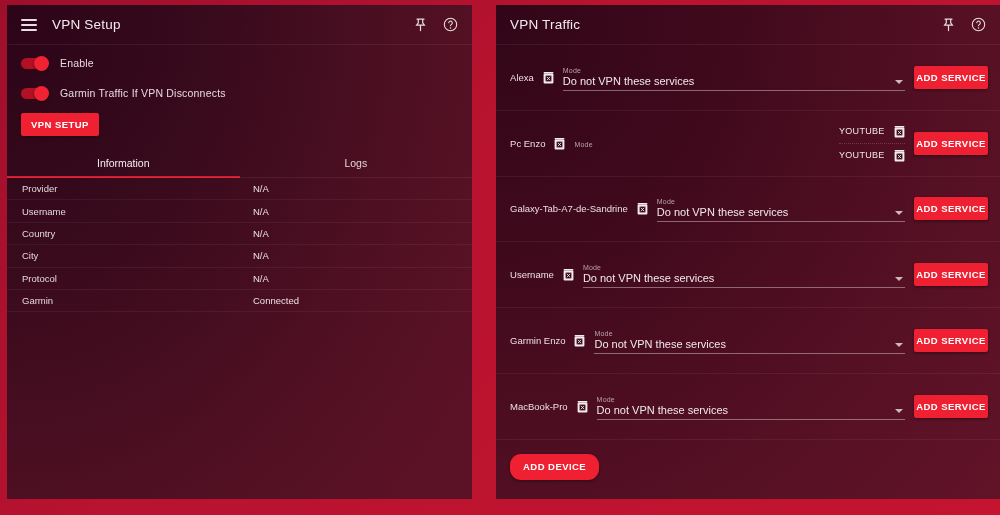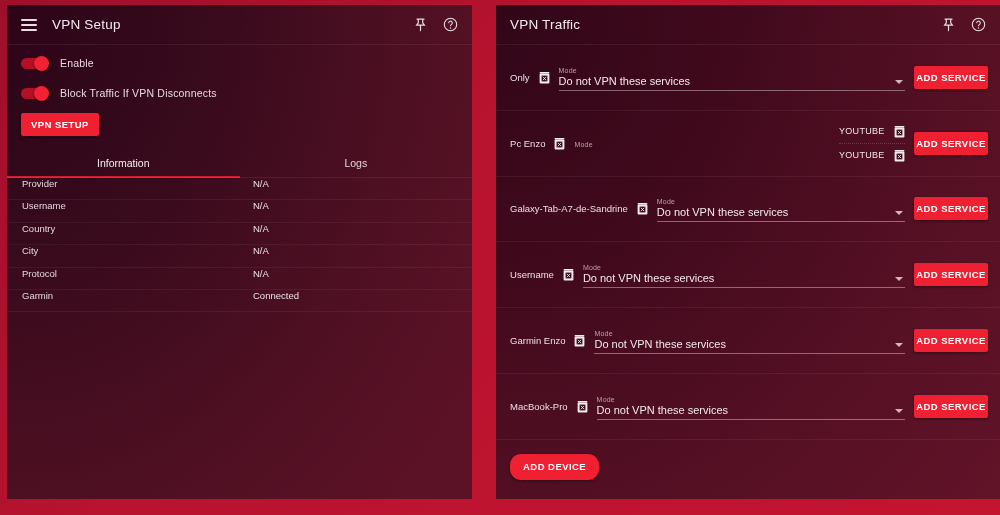--- a/index.html
+++ b/index.html
@@ -98,21 +98,21 @@
     content: ""; position: absolute; left: 0; right: 0; bottom: 0;
     height: 2px; background: #d41b2c;
   }
   .tabs::after {
     content: ""; position: absolute; left: 0; right: 0; bottom: 0;
     height: 1px; background: rgba(255,255,255,.07);
   }
 
   
   .info-row {
-    display: flex; 
+    display: flex; align-items: center;
     height: 22.4px;
     border-bottom: 1px solid rgba(255,255,255,.055);
     font-size: 9.5px; color: #e4d6da;
   }
   .info-key { width: 246px; padding-left: 15px; }
   .info-val { color: #ece0e4; }
 
   
   .device-row {
     display: flex; align-items: center;
@@ -190,21 +190,21 @@
       <span class="switch">
           <span class="knob"></span>
         </span>
       <span class="toggle-label">Enable</span>
     </div>
 
     <div class="toggle-row">
       <span class="switch">
           <span class="knob"></span>
         </span>
-      <span class="toggle-label">Block Traffic If VPN Disconnects</span>
+      <span class="toggle-label">Garmin Traffic If VPN Disconnects</span>
     </div>
 
     <button class="btn" id="vpn-setup-button">VPN SETUP</button>
 
     <div class="tabs">
       <div class="tab active">Information</div>
       <div class="tab">Logs</div>
     </div>
 
     <div id="info-table">
@@ -249,21 +249,21 @@
         <svg width="15" height="15" viewBox="0 0 15 15" fill="none" stroke="currentColor" stroke-width="1.1">
           <circle cx="7.5" cy="7.5" r="6.2"></circle>
           <path d="M5.8 5.8a1.75 1.75 0 113 1.3c-.6.5-1.3.8-1.3 1.7" stroke-linecap="round"></path>
           <circle cx="7.5" cy="11" r=".72" fill="currentColor" stroke="none"></circle>
         </svg>
       </span>
     </div>
 
     <div id="device-list">
         <div class="device-row">
-          <span class="device-name">Only</span>
+          <span class="device-name">Alexa</span>
           <svg class="trash" viewBox="0 0 11 13" fill="none">
             <rect x="0.6" y="2.6" width="9.8" height="9.8" rx="1" fill="#f3ecee"></rect>
             <rect x="2.6" y="4.6" width="5.8" height="5.8" fill="#3a0a1c"></rect>
             <path d="M4.2 6.1l2.6 2.8M6.8 6.1L4.2 8.9" stroke="#f3ecee" stroke-width="0.9" stroke-linecap="round"></path>
             <rect x="0.6" y="0.9" width="9.8" height="1.5" rx="0.6" fill="#f3ecee"></rect>
           </svg>
           <div class="field">
             <div class="field-label">Mode</div>
             <div class="field-value-wrap">
               <span class="field-value">Do not VPN these services</span>

